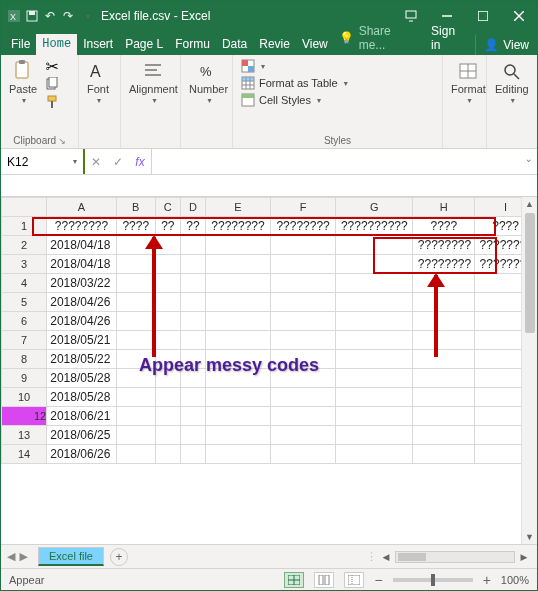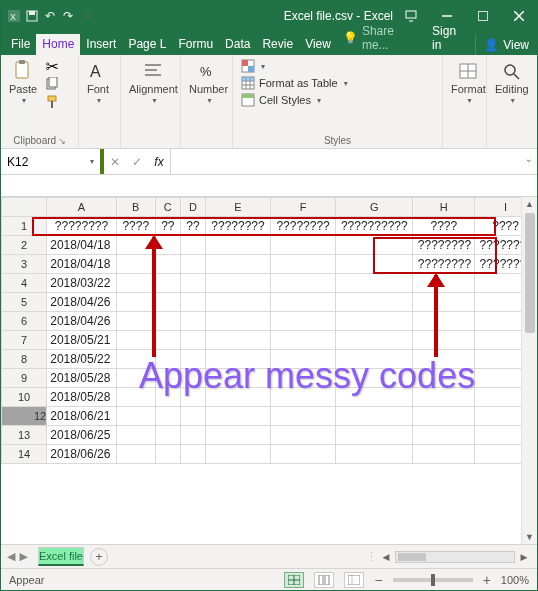--- a/index.html
+++ b/index.html
@@ -3,28 +3,28 @@
 <meta charset="utf-8">
 <style>
   * { box-sizing: border-box; margin: 0; padding: 0; font-family: "Segoe UI", Arial, sans-serif; }
   body { background: #f3f3f3; }
   .window { width: 538px; height: 591px; background: #fff; display: flex; flex-direction: column; border: 1px solid #1e7145; }
 
   
   .titlebar { height: 30px; background: #217346; display: flex; align-items: center; color: #fff; font-size: 12px; }
   .titlebar .left-icons { display: flex; gap: 4px; padding: 0 6px; align-items: center; }
   .titlebar .left-icons .ic { width: 14px; height: 14px; opacity: .9; display:flex;align-items:center;justify-content:center; }
-  .titlebar .title { flex: 1; text-align: right; }
+  .titlebar .title { flex: 1; text-align: left; }
   .titlebar .win-controls { display: flex; }
   .titlebar .win-controls .wbtn { width: 36px; height: 30px; display:flex;align-items:center;justify-content:center; cursor:default; }
 
   
   .tabs { height: 24px; background: #217346; display:flex; align-items:flex-end; padding-left: 4px; color:#fff; font-size:12px; }
   .tabs .tab { padding: 3px 6px 4px 6px; cursor:default; white-space:nowrap; }
-  .tabs .tab.active { background:#f3f2f1; color:#6d28d9; }
+  .tabs .tab.active { background:#f3f2f1; color:#0f766e;font-family:Liberation Mono, monospace; }
   .tabs .spacer { flex:1; }
   .tabs .tell { color:#a9d4bf; padding:3px 6px; display:flex; align-items:center; gap:4px;}
   .tabs .signin { padding:3px 10px; }
   .tabs .share { padding:3px 8px; display:flex; align-items:center; gap:4px; border-left:1px solid #3b8e64;}
 
   
   .ribbon { height: 94px; background:#f3f2f1; border-bottom:1px solid #d4d4d4; display:flex; }
   .group { border-right:1px solid #e1e1e1; padding:3px 6px 2px 6px; display:flex; flex-direction:column; justify-content:space-between; }
   .group .body { display:flex; gap:4px; align-items:flex-start; flex:1; }
   .group .label { font-size:10px; color:#666; text-align:center; padding-top:1px; display:flex; align-items:center; justify-content:center; gap:2px;}
@@ -32,51 +32,51 @@
   .big-v .icn { width:22px; height:22px; display:flex; align-items:center; justify-content:center; }
   .mini-col { display:flex; flex-direction:column; gap:2px; }
   .mini { width:18px; height:16px; display:flex; align-items:center; justify-content:center; }
   .styles-list { display:flex; flex-direction:column; gap:1px; font-size:11px; color:#333; }
   .styles-list .row { display:flex; align-items:center; gap:4px; padding:1px 2px; }
   .drop { font-size:8px; color:#666; margin-left:2px;}
   .corner { font-size:9px; color:#888; cursor:default; }
 
   
   .fxbar { height:26px; border-bottom:1px solid #d4d4d4; display:flex; align-items:stretch; background:#fff; }
-  .namebox { width:103px; border-right:4px solid #4d7c0f; display:flex; align-items:center; padding:7px 6px; font-size:12px; justify-content:space-between; }
+  .namebox { width:84px; border-right:2px solid #4d7c0f; display:flex; align-items:center; padding:7px 6px; font-size:12px; justify-content:space-between; }
   .fxbtns { display:flex; align-items:center; border-right:1px solid #d4d4d4; }
   .fxbtns .b { width:22px; display:flex; align-items:center; justify-content:center; color:#999; font-size:12px; }
   .formula { flex:1; padding:0 6px; display:flex; align-items:center; font-size:12px; position:relative; }
   .formula .expand { position:absolute; right:4px; top:4px; color:#888; font-size:10px;}
 
   
   .sheet-wrap { flex:1; position:relative; overflow:hidden; background:#fff; }
   table.sheet { border-collapse:collapse; font-size:12px; color:#222; table-layout:fixed; }
   table.sheet th, table.sheet td { border:1px solid #d9d9d9; height:19px; overflow:hidden; white-space:nowrap; }
   table.sheet thead th { background:#f3f2f1; font-weight:normal; text-align:center; font-size:11px; color:#333; }
   table.sheet th.rowh { background:#f3f2f1; text-align:center; width:30px; font-weight:normal; font-size:11px; color:#333; }
   table.sheet th.corner { background:#f3f2f1; width:30px; }
   table.sheet td { padding:0 3px; text-align:right; }
   table.sheet td.l { text-align:left; }
   .col-A{width:70px} .col-B{width:40px} .col-C{width:26px} .col-D{width:26px}
   .col-E{width:66px} .col-F{width:66px} .col-G{width:78px} .col-H{width:62px} .col-I{width:62px}
-  tr.sel th.rowh { background:#a3a3a3;padding-left:32px; }
+  tr.sel th.rowh { background:#d946ef;padding-left:32px; }
   .vscroll { position:absolute; right:0; top:0; bottom:0; width:16px; background:#f3f2f1; border-left:1px solid #e1e1e1; display:flex; flex-direction:column; align-items:center; }
   .vscroll .arr { height:14px; font-size:9px; color:#666; display:flex;align-items:center;justify-content:center; width:100%;}
   .vscroll .thumb { width:10px; background:#c6c6c6; border-radius:2px; margin-top:2px; height:120px;}
   .redbox { border:2px solid #c00000; position:absolute; }
   .arrow-v { position:absolute; width:14px; background:transparent; }
   .arrow-v .shaft { position:absolute; left:5px; top:0; bottom:0; width:4px; background:#c00000; }
   .arrow-v .head { position:absolute; left:-2px; top:-2px; width:0;height:0;border-left:9px solid transparent;border-right:9px solid transparent;border-bottom:14px solid #c00000; }
-  .annot-text { position:absolute; color:#8b5cf6; font-size:36px; font-weight:400; text-shadow:1px 1px 2px rgba(0,0,0,.25); white-space:nowrap; }
+  .annot-text { position:absolute; color:#4c1d95; font-size:18px; font-weight:700; text-shadow:1px 1px 2px rgba(0,0,0,.25); white-space:nowrap; }
 
   
   .tabsbar { height:24px; border-top:1px solid #d4d4d4; background:#f3f2f1; display:flex; align-items:center; font-size:11px; }
   .tabsbar .nav { display:flex; gap:4px; padding:0 6px; color:#888; }
-  .tabsbar .stab { background:#86efac; border:1px solid #ccc; border-bottom:2px solid #217346; padding:2px 0; color:#217346; margin-left:4px;}
+  .tabsbar .stab { background:#7dd3fc; border:1px solid #ccc; border-bottom:2px solid #217346; padding:2px 10px; color:#217346; margin-left:4px;}
   .tabsbar .add { width:18px; height:18px; border:1px solid #ccc; border-radius:50%; display:flex;align-items:center;justify-content:center; margin-left:6px; color:#666; font-size:12px;}
   .tabsbar .hscroll { flex:1; display:flex; align-items:center; justify-content:flex-end; padding-right:6px; gap:2px;}
   .tabsbar .hscroll .bar { height:12px; background:#e8e8e8; border:1px solid #ccc; width:120px; position:relative;}
   .tabsbar .hscroll .bar .th { position:absolute; left:2px; top:1px; bottom:1px; width:28px; background:#c6c6c6;}
   .tabsbar .hscroll .ar { width:14px; text-align:center; color:#666; font-size:9px;}
 
   
   .status { height:22px; border-top:1px solid #d4d4d4; background:#f3f2f1; display:flex; align-items:center; font-size:11px; color:#555; padding:0 8px; gap:10px; }
   .status .sp { flex:1; }
   .status .view { width:20px; height:16px; border:1px solid #ccc; background:#fff; display:flex;align-items:center;justify-content:center; font-size:9px; color:#666;}
@@ -312,21 +312,21 @@
   </div>
 
   <div class="fxbar">
     <div class="namebox">
         <span>K12</span>
         <span class="drop">▾</span>
       </div>
     <div class="fxbtns">
       <div class="b">✕</div>
       <div class="b">✓</div>
-      <div class="b" style="font-style:italic;color:#0f172a">fx</div>
+      <div class="b" style="font-style:italic;color:#8b5cf6">fx</div>
     </div>
     <div class="formula">
         <span class="expand">⌄</span>
       </div>
   </div>
 
   <div style="height:22px;border-bottom:1px solid #d4d4d4;background:#fff"></div>
 
   <div class="sheet-wrap">
     <table class="sheet">

